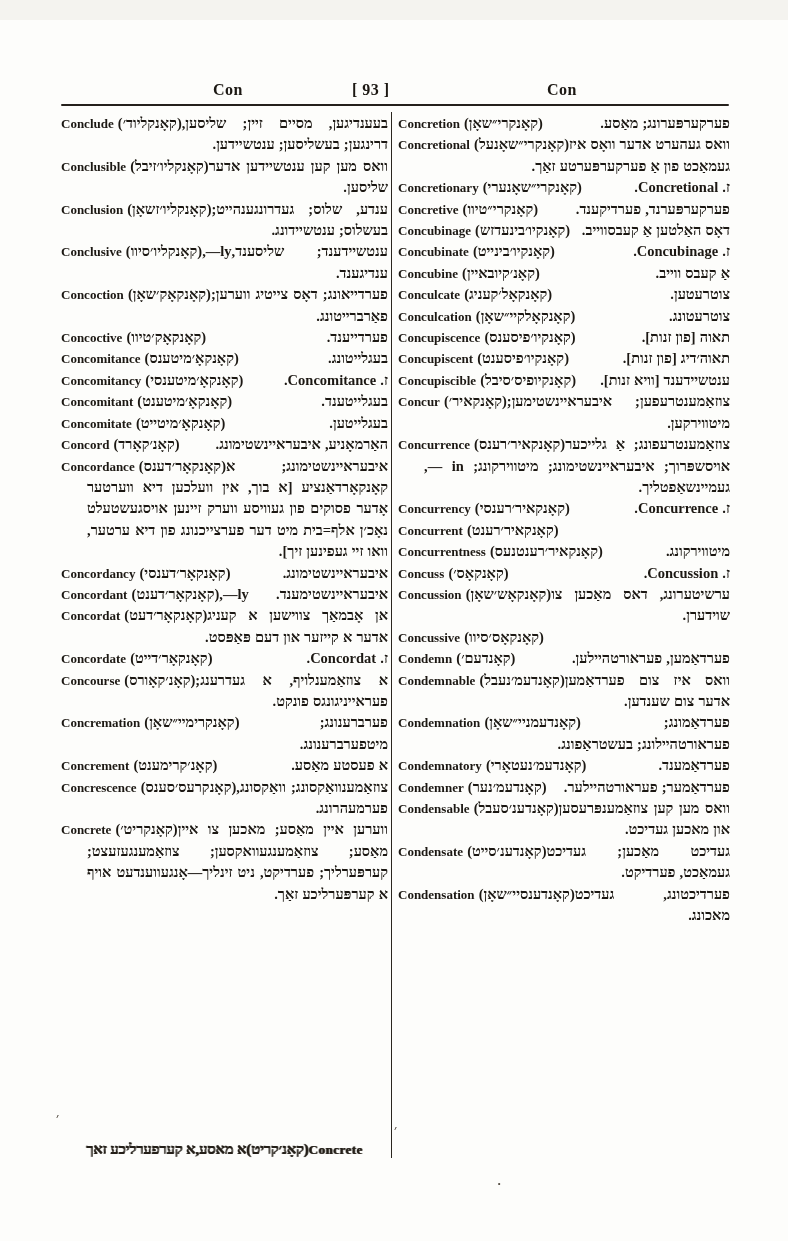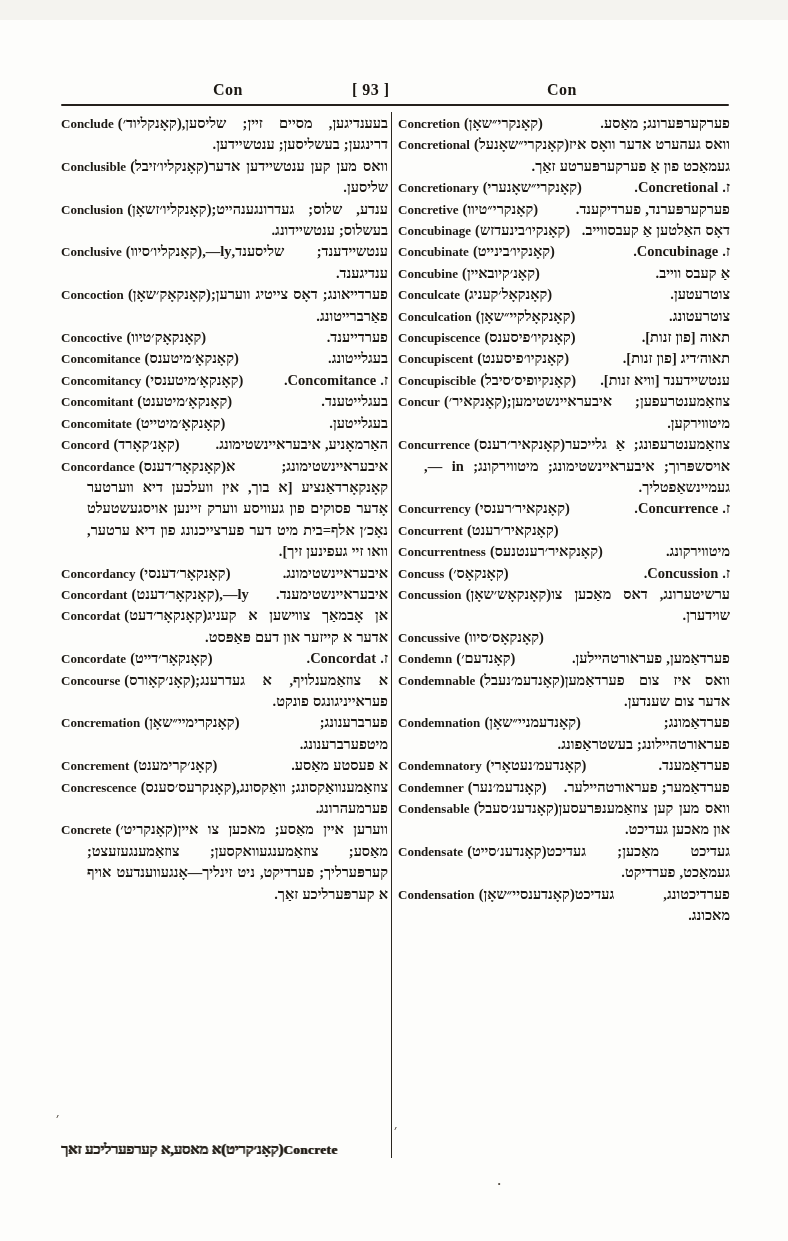--- a/index.html
+++ b/index.html
@@ -46,21 +46,21 @@
   .hw-block{
     float:left;margin-left:-26px;
     direction:ltr;unicode-bidi:embed;
     white-space:nowrap;
   }
   .hw{font-weight:700;font-size:13px;font-family:"Liberation Serif","DejaVu Serif","DejaVu Sans",serif;}
   .pron,.suffix{font-weight:600;}
   
   .catchline{
     position:absolute;left:0;top:1028px;width:100%;
-    direction:rtl;unicode-bidi:embed;text-align:left;
+    direction:rtl;unicode-bidi:embed;text-align:center;
     font-size:14.5px;font-weight:700;
     color:#241f18;
     text-shadow:0.8px 0 0 rgba(30,25,18,.75), -0.6px 0.4px 0 rgba(30,25,18,.45);
     filter:blur(.2px);
     white-space:nowrap;
   }
   .catchline .hw{letter-spacing:.5px;}
   .stray-mark{position:absolute;font-size:13px;color:#4d463c;font-weight:700;}
 </style>
 </head>

